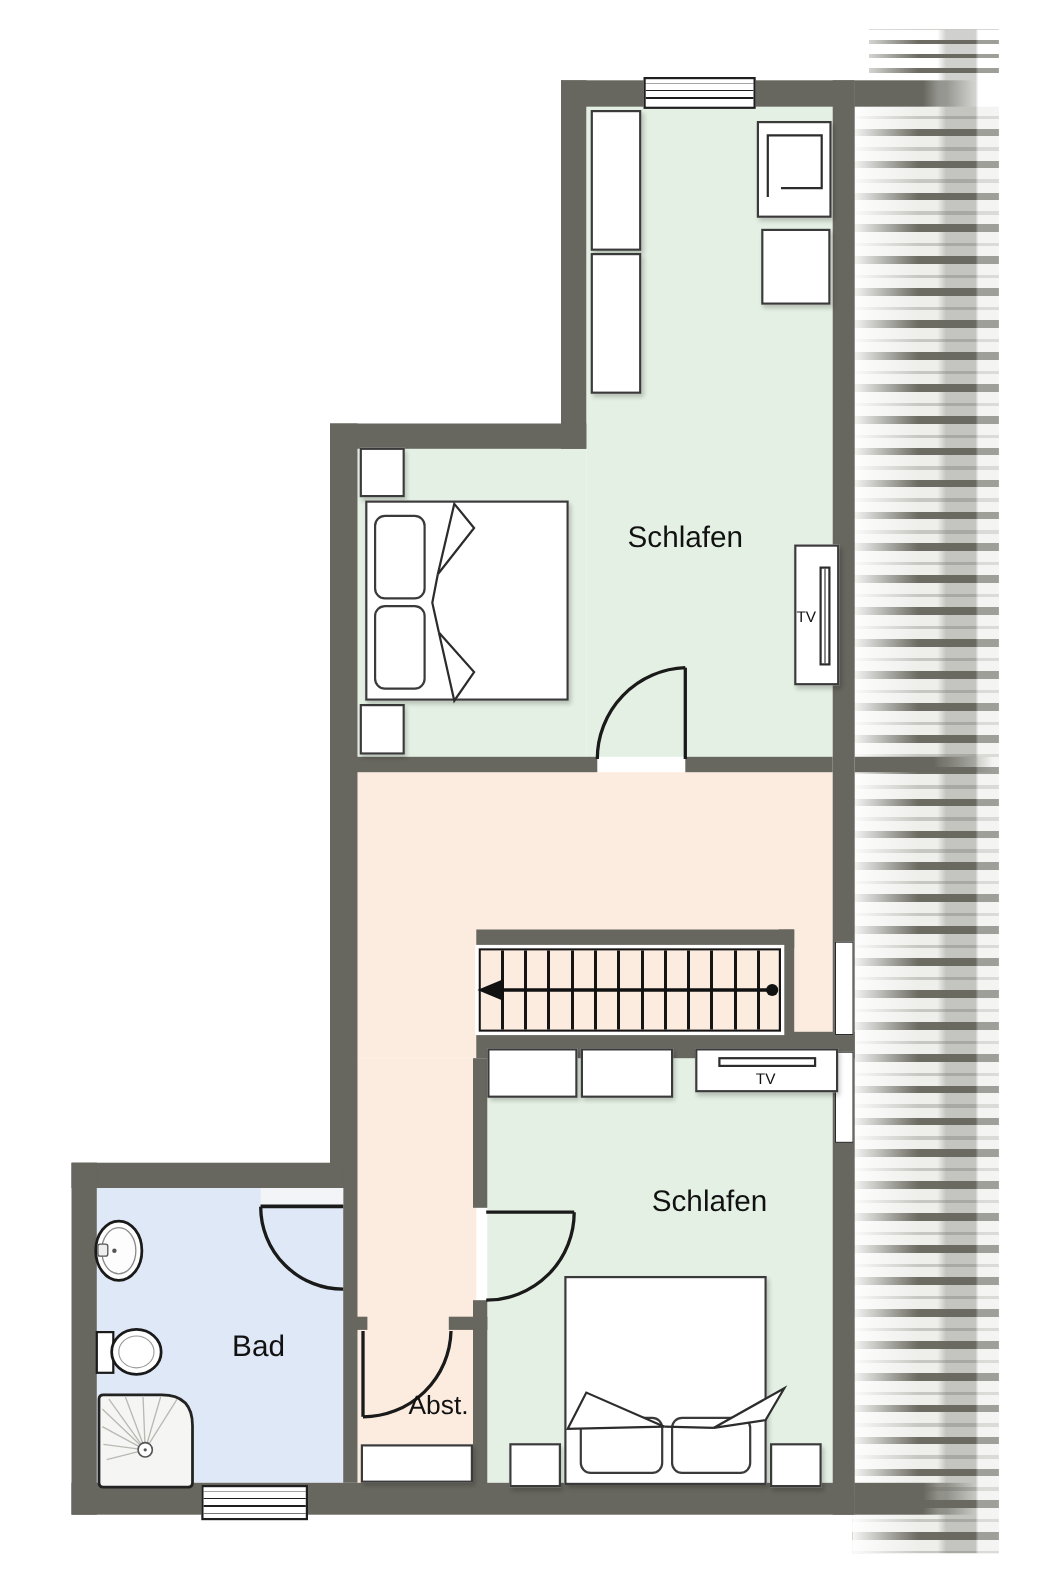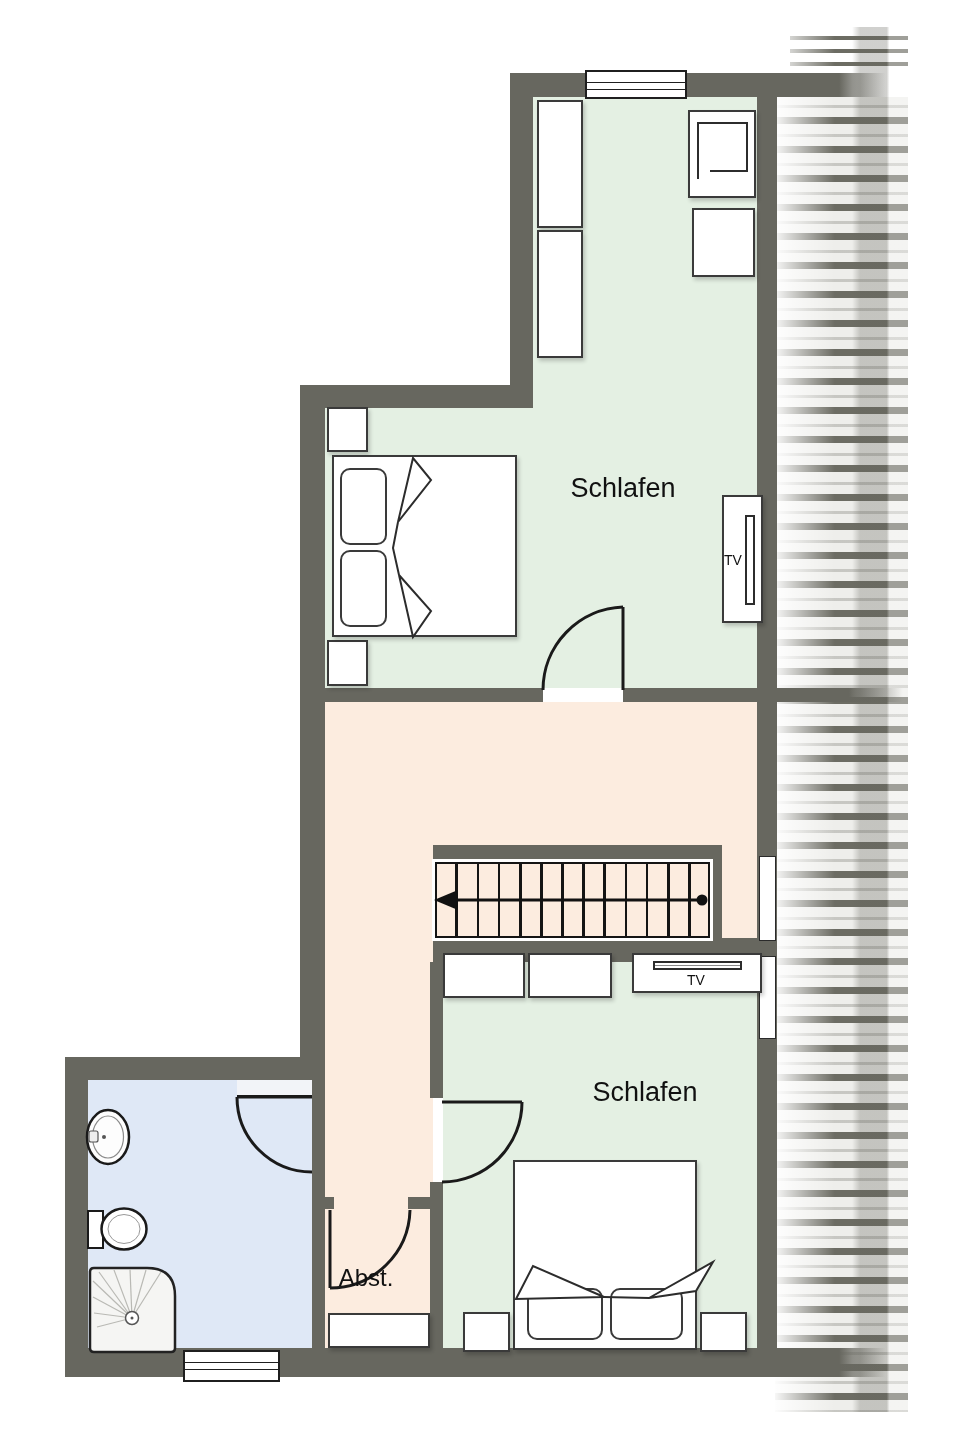--- a/index.html
+++ b/index.html
@@ -211,17 +211,18 @@
         <line x1="132" y1="1318" x2="146" y2="1270"></line>
         <line x1="132" y1="1318" x2="161" y2="1272"></line>
       </g>
       <circle cx="132" cy="1318" r="6.5" fill="#ffffff" stroke="#555" stroke-width="1.5"></circle>
       <circle cx="132" cy="1318" r="1.5" fill="#555"></circle>
     </g>
   </svg>
 
   <div class="roomlabel" style="left:523px;top:473px;">Schlafen</div>
   <div class="roomlabel" style="left:545px;top:1077px;">Schlafen</div>
-  <div class="smalllabel" style="left:306px;top:1264px;">Abst.</div>
+  <div class="roomlabel" style="left:135px;top:1209px;">Bad</div>
+  <div class="smalllabel" style="left:306px;top:1264px;text-align:right;">Abst.</div>
   <div class="tvlabel" style="left:720px;top:552px;width:26px;">TV</div>
   <div class="tvlabel" style="left:666px;top:972px;width:60px;">TV</div>
 
 </div>
 
 </body></html>

